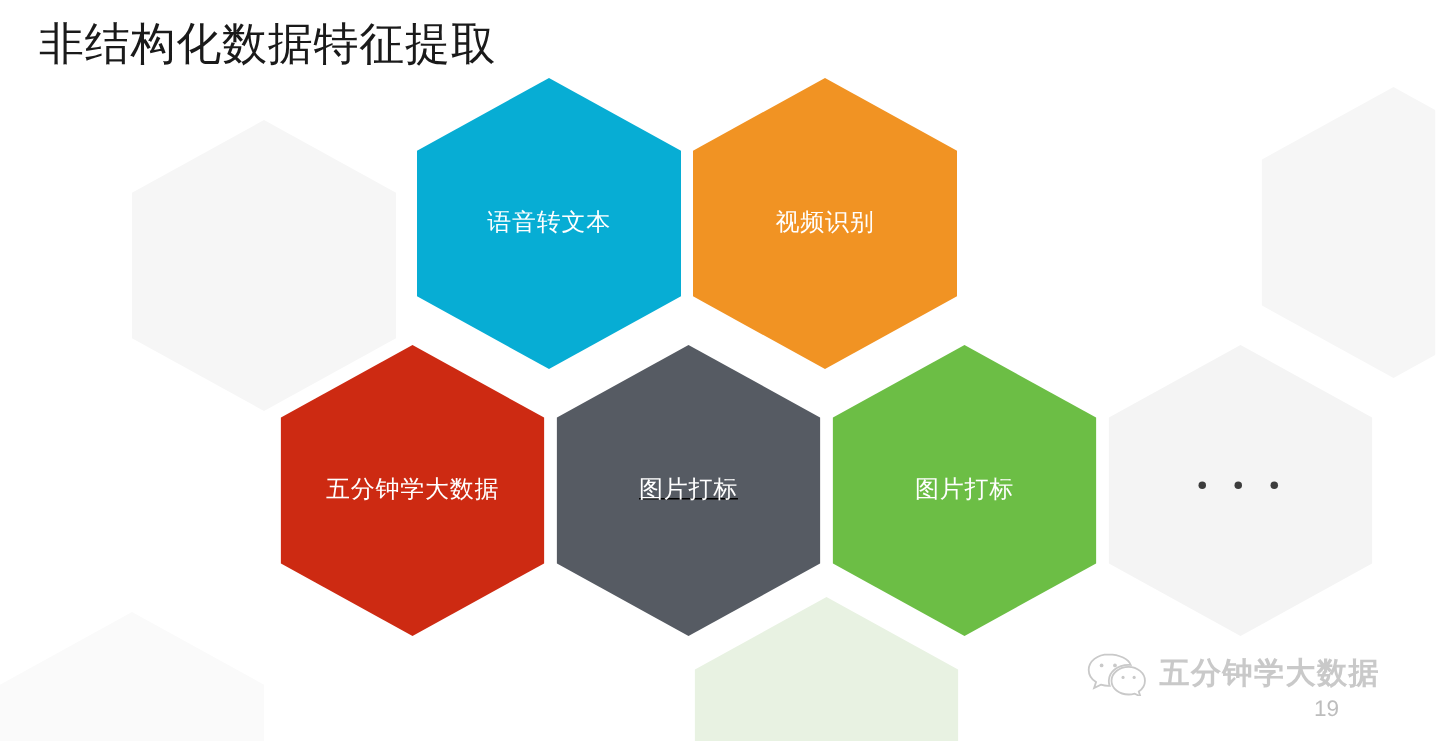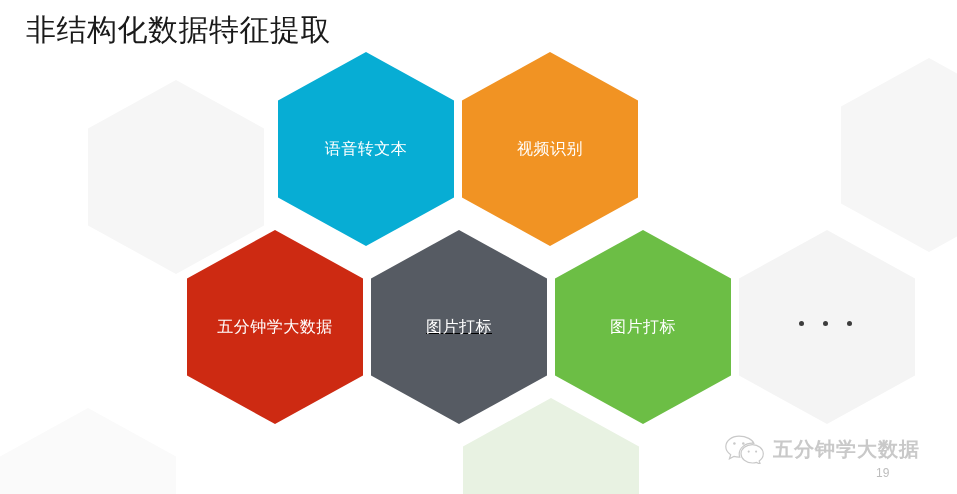--- a/index.html
+++ b/index.html
@@ -81,21 +81,21 @@
     font-weight:700;
     letter-spacing:1px;
     white-space:nowrap;
   }
 
   
   .page-number {
     position:absolute;
     left:876px; top:466px;
     z-index:6;
-    font-size:12px;
+    font-size:15px;
     line-height:14px;
     color:#bdbdbd;
   }
 </style>
 </head>
 <body>
 
 <div class="slide">
 
   <div class="hex hex-bg" style="left:88px; top:80px; width:176px; height:194px; background:#F6F6F6;"></div>

